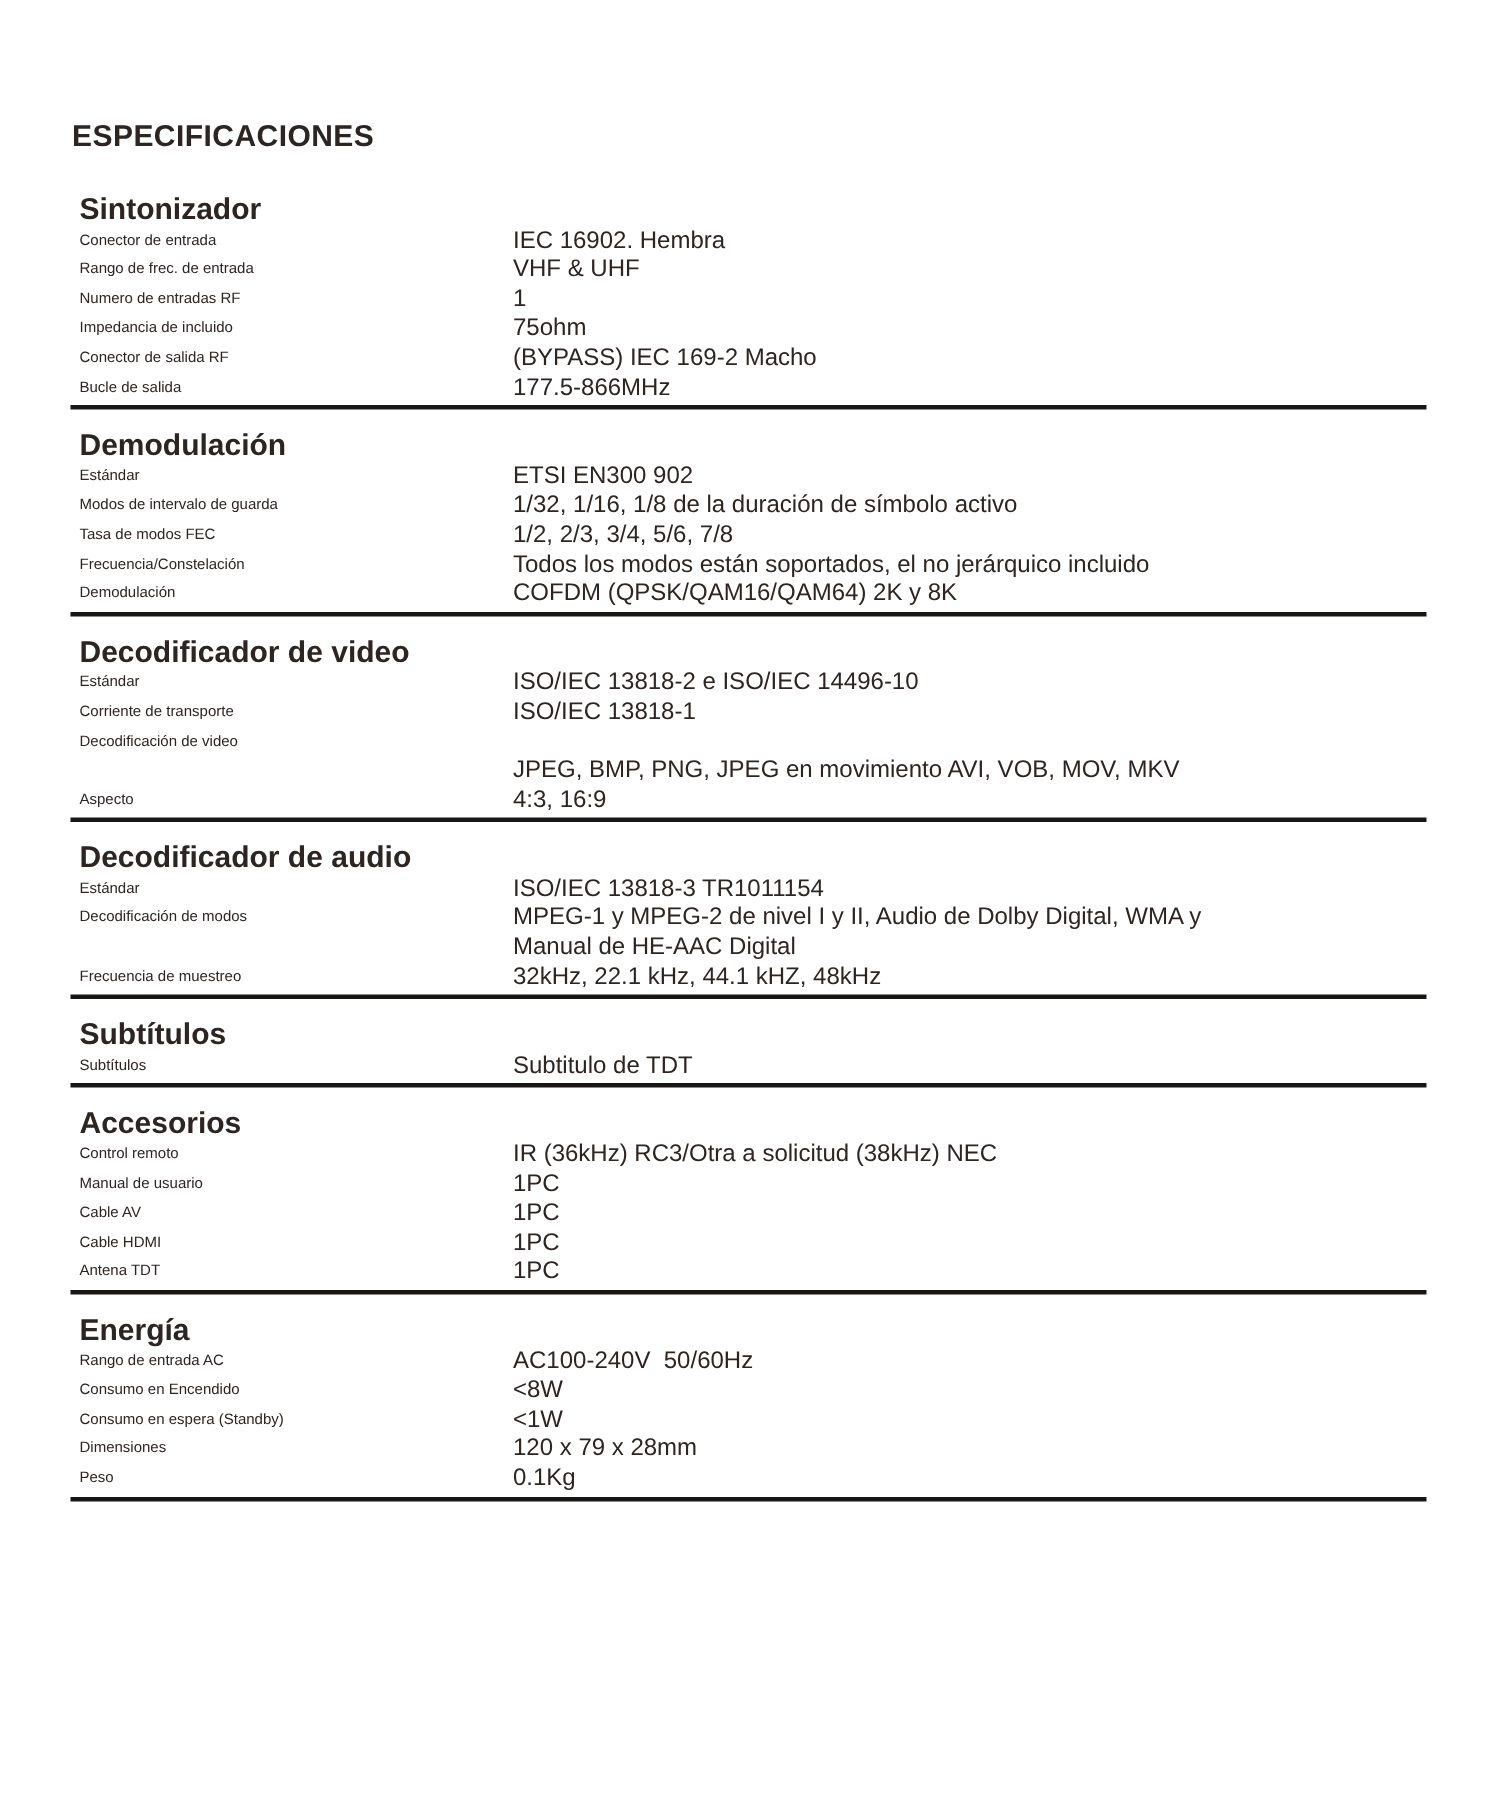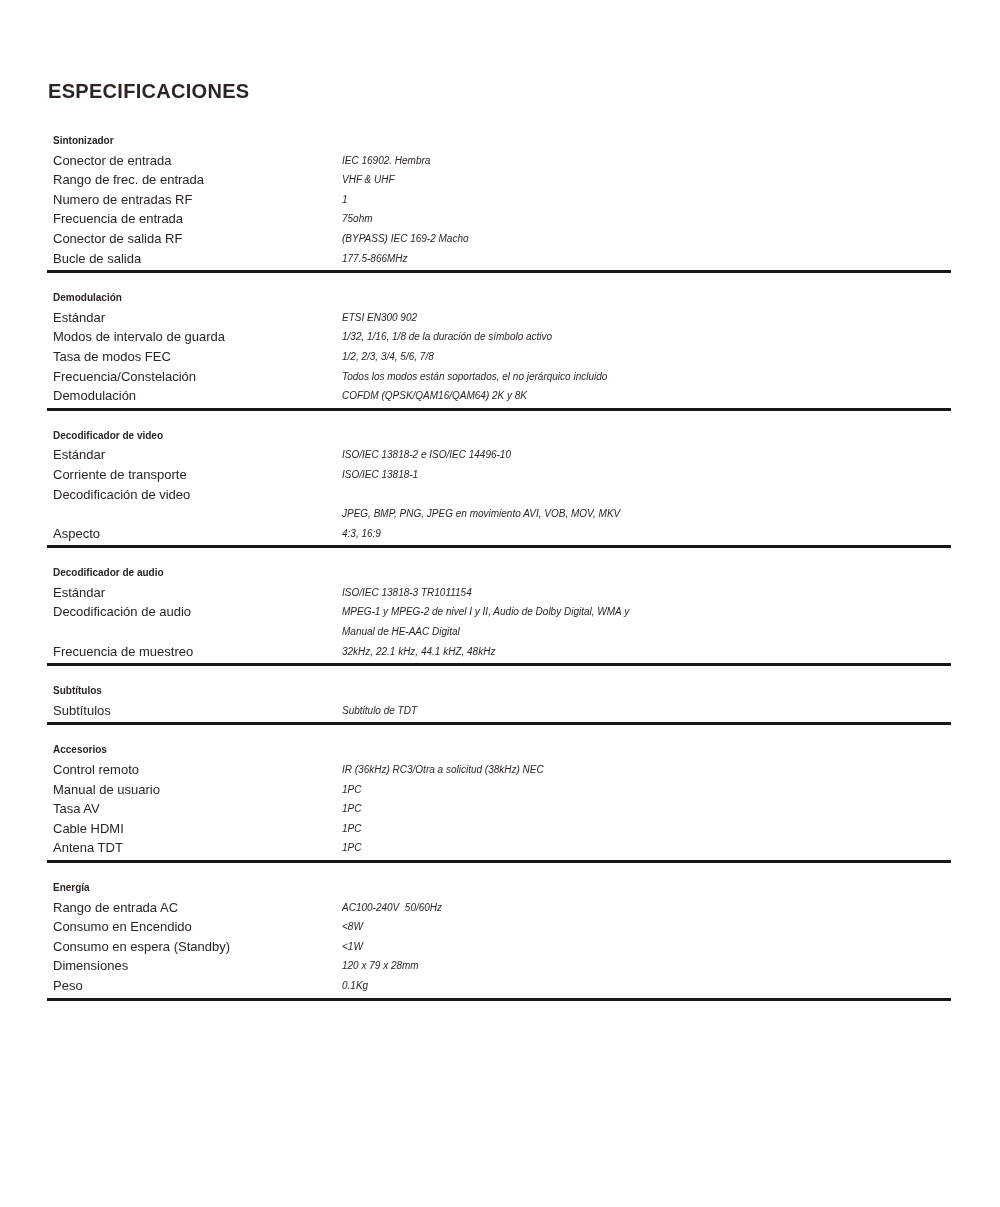--- a/index.html
+++ b/index.html
@@ -30,40 +30,39 @@
     letter-spacing: 0.3px;
     color: #2c2522;
   }
   .sections {
     margin: 28px 0 0 5px;
   }
   .section {
     margin: 0 0 15px 0;
   }
   .section-heading {
-    font-size: 10px;
+    font-size: 20px;
     line-height: 19.6px;
     font-weight: bold;
   }
   .row {
     display: flex;
     align-items: flex-start;
   }
   .label {
     flex: 0 0 289px;
     width: 289px;
-    font-size: 13px;
-    line-height: 19.6px;
-    white-space: pre-wrap;
-  }
-  .value {
     font-size: 10px;
     line-height: 19.6px;
     white-space: pre-wrap;
-    font-style: italic;
+  }
+  .value {
+    font-size: 16px;
+    line-height: 19.6px;
+    white-space: pre-wrap;
   }
   .rule {
     width: 904px;
     height: 0;
     margin: 2px 0 0 -6px;
     border-bottom: 3px solid #191715;
   }
 </style>
 </head>
 <body>
@@ -83,21 +82,21 @@
     <div class="label">Rango de frec. de entrada</div>
     <div class="value">VHF &amp; UHF</div>
   </div>
 
   <div class="row">
     <div class="label">Numero de entradas RF</div>
     <div class="value">1</div>
   </div>
 
   <div class="row">
-    <div class="label">Frecuencia de entrada</div>
+    <div class="label">Impedancia de incluido</div>
     <div class="value">75ohm</div>
   </div>
 
   <div class="row">
     <div class="label">Conector de salida RF</div>
     <div class="value">(BYPASS) IEC 169-2 Macho</div>
   </div>
 
   <div class="row">
     <div class="label">Bucle de salida</div>
@@ -170,21 +169,21 @@
 
   <section class="section">
     <div class="section-heading">Decodificador de audio</div>
     <div class="rows">
   <div class="row">
     <div class="label">Estándar</div>
     <div class="value">ISO/IEC 13818-3 TR1011154</div>
   </div>
 
   <div class="row">
-    <div class="label">Decodificación de audio</div>
+    <div class="label">Decodificación de modos</div>
     <div class="value">MPEG-1 y MPEG-2 de nivel I y II, Audio de Dolby Digital, WMA y</div>
   </div>
 
   <div class="row">
     <div class="label"></div>
     <div class="value">Manual de HE-AAC Digital</div>
   </div>
 
   <div class="row">
     <div class="label">Frecuencia de muestreo</div>
@@ -212,21 +211,21 @@
     <div class="label">Control remoto</div>
     <div class="value">IR (36kHz) RC3/Otra a solicitud (38kHz) NEC</div>
   </div>
 
   <div class="row">
     <div class="label">Manual de usuario</div>
     <div class="value">1PC</div>
   </div>
 
   <div class="row">
-    <div class="label">Tasa AV</div>
+    <div class="label">Cable AV</div>
     <div class="value">1PC</div>
   </div>
 
   <div class="row">
     <div class="label">Cable HDMI</div>
     <div class="value">1PC</div>
   </div>
 
   <div class="row">
     <div class="label">Antena TDT</div>

